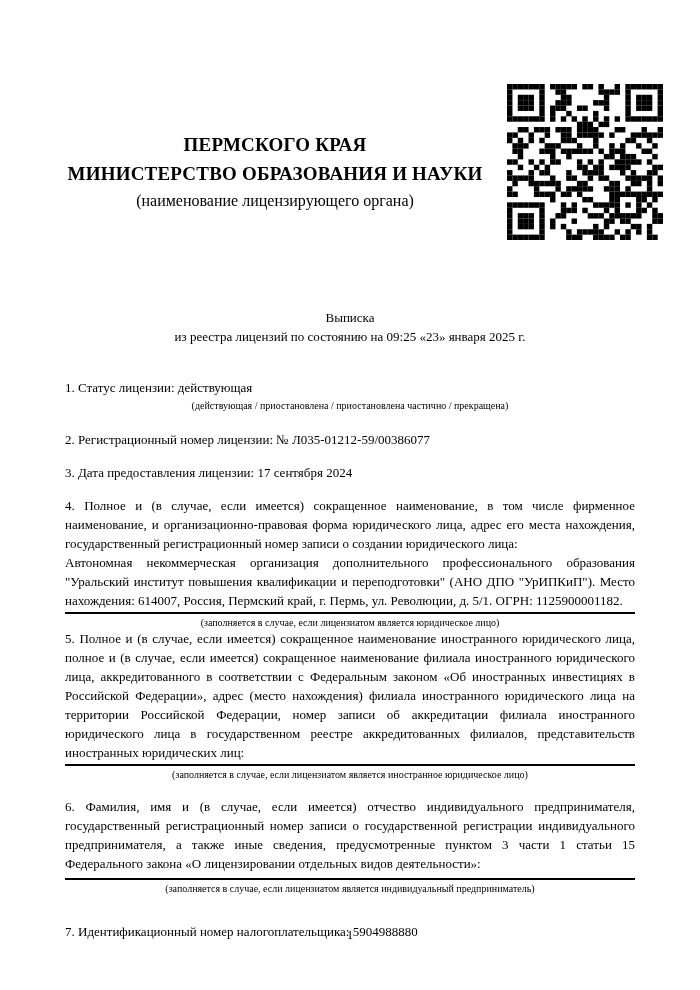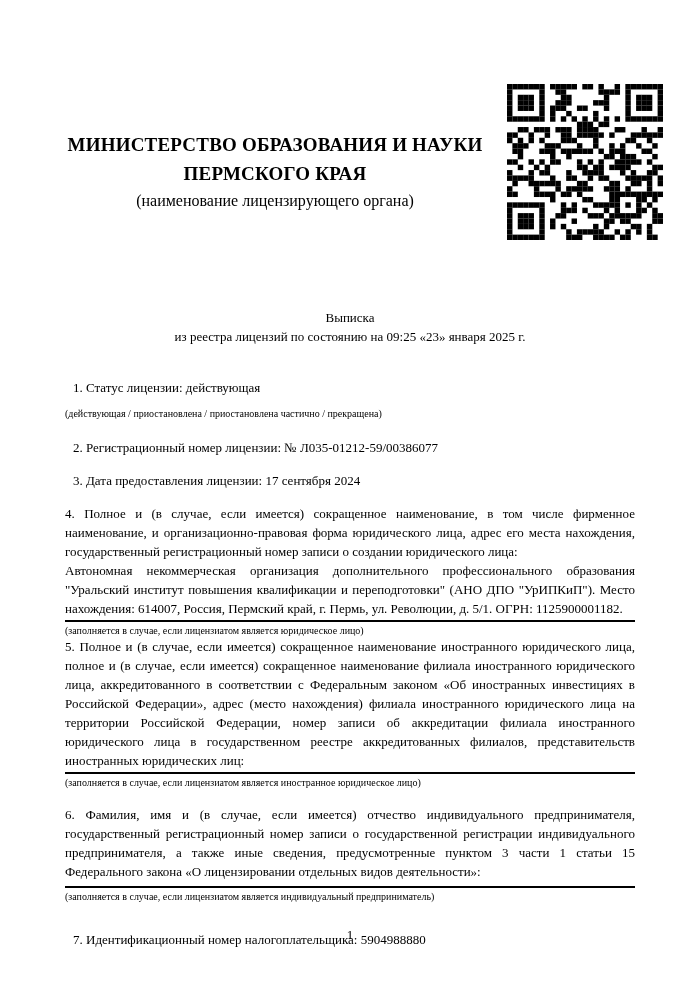--- a/index.html
+++ b/index.html
@@ -39,25 +39,25 @@
   }
   
   .content {
     position: absolute;
     top: 308px; left: 65px; width: 570px;
     font-size: 13px; line-height: 19px;
   }
   .doc-title { text-align: center; margin: 0 0 32px 0; }
   .doc-title div { min-height: 19px; }
   .para { text-align: justify; margin: 0; }
-  .line-item { margin: 8px; }
+  .line-item { margin: 0; }
   .mb14 { margin-bottom: 14px; }
   .note {
     font-size: 10px; line-height: 13px;
-    text-align: left;
+    text-align: center;
     padding-top: 2px;
   }
   .note.nmb10 { }
   .note.nmb16 { margin-bottom: 16px; }
   .note.nmb18 { margin-bottom: 18px; }
   .note.nmb27 { margin-bottom: 27px; }
   .rule {
     height: 2px;
     background: #000000;
     margin-top: 2px;
@@ -69,22 +69,22 @@
     text-align: center;
     font-size: 13px;
   }
 </style>
 </head>
 <body>
 
 <div class="page">
 
   <div class="title-block">
+    <div class="ministry-line">ПЕРМСКОГО КРАЯ</div>
     <div class="ministry-line">МИНИСТЕРСТВО ОБРАЗОВАНИЯ И НАУКИ</div>
-    <div class="ministry-line">ПЕРМСКОГО КРАЯ</div>
     <div class="org-subtitle">(наименование лицензирующего органа)</div>
   </div>
 
   <svg class="qr" viewBox="0 0 156 156" xmlns="http://www.w3.org/2000/svg">
       <rect x="0.00" y="0.00" width="5.44" height="5.44"></rect>
       <rect x="5.38" y="0.00" width="5.44" height="5.44"></rect>
       <rect x="10.76" y="0.00" width="5.44" height="5.44"></rect>
       <rect x="16.14" y="0.00" width="5.44" height="5.44"></rect>
       <rect x="21.52" y="0.00" width="5.44" height="5.44"></rect>
       <rect x="26.90" y="0.00" width="5.44" height="5.44"></rect>

